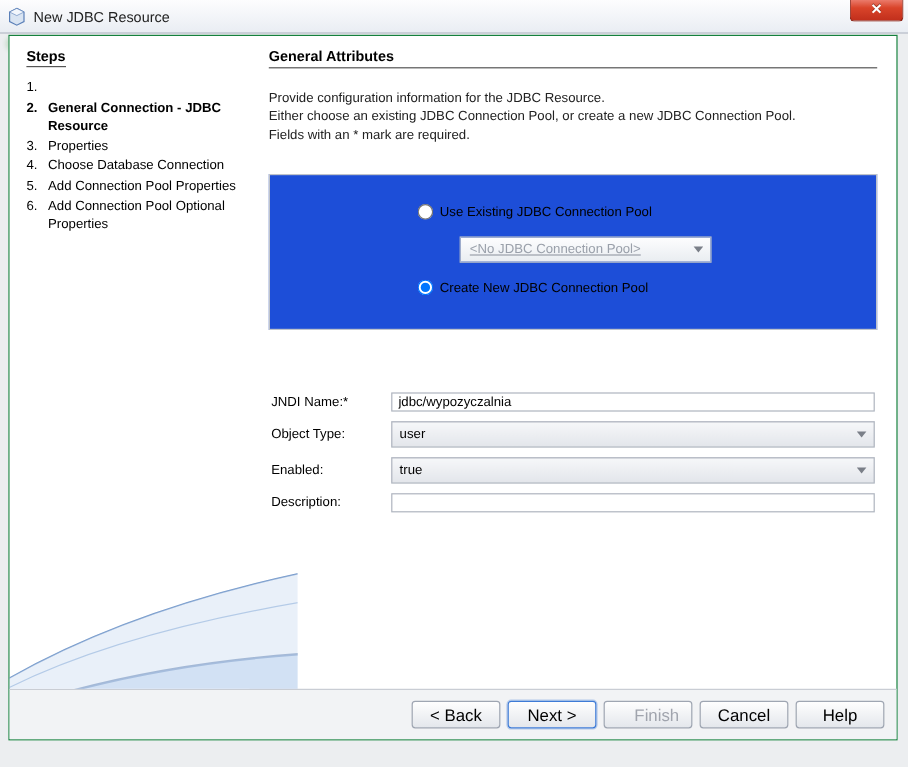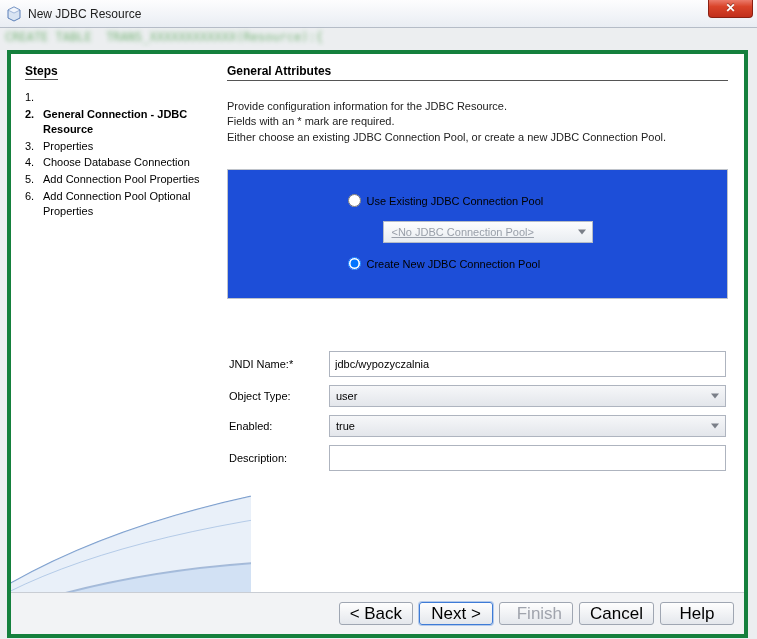--- a/index.html
+++ b/index.html
@@ -57,26 +57,26 @@
     position: absolute;
     top: 30px; left: 5px;
     font-size: 12px;
     color: #2a8f2a;
     filter: blur(2px);
     opacity: 0.6;
     font-family: monospace;
   }
   .dialog {
     position: absolute;
-    top: 50px;
+    top: 29px;
     left: 7px;
     width: 741px;
     height: 588px;
     background: #fff;
-    border: 4px solid #15803d;
+    border: 1px solid #15803d;
     display: flex;
     flex-direction: column;
   }
   .content {
     flex: 1;
     display: flex;
     overflow: hidden;
   }
   .sidebar {
     width: 200px;
@@ -179,21 +179,21 @@
     width: 0; height: 0;
     border-left: 4px solid transparent;
     border-right: 4px solid transparent;
     border-top: 5px solid #7a7f88;
   }
   .form-table { width: 100%; border-collapse: collapse; }
   .form-table td { padding: 4px 2px; vertical-align: middle; }
   .form-label { width: 100px; white-space: nowrap; }
   .txt-input {
     width: 100%;
-    height: 26px;
+    height: 16px;
     border: 1px solid #aeb4bf;
     padding: 2px 5px;
     font-family: inherit;
     font-size: 11px;
     background: #fff;
   }
   .select-like {
     width: 100%;
     height: 22px;
     border: 1px solid #aeb4bf;
@@ -215,21 +215,21 @@
     padding: 0 10px;
     gap: 6px;
   }
   .btn {
     min-width: 74px;
     height: 23px;
     border: 1px solid #9fa6b2;
     border-radius: 3px;
     background: linear-gradient(to bottom, #fefefe, #e4e7ec);
     font-family: inherit;
-    font-size: 17px;
+    font-size: 14px;
     cursor: pointer;
     padding: 0 10px;
   }
   .btn.primary {
     border-color: #3e7bd6;
     box-shadow: 0 0 0 1px rgba(62,123,214,0.35);
   }
   .btn:disabled {
     color: #a0a4ad;
     cursor: default;
@@ -292,22 +292,22 @@
         <path d="M -40 200 Q 80 110 280 70 L 280 210 L -40 210 Z" fill="#c8daf0" opacity="0.4"></path>
         <path d="M -40 210 Q 100 150 280 140 L 280 210 L -40 210 Z" fill="#a9c6ea" opacity="0.35"></path>
       </svg>
     </div>
 
     <div class="main">
       <div class="main-heading">General Attributes</div>
 
       <div class="intro">
         <div>Provide configuration information for the JDBC Resource.</div>
+        <div>Either choose an existing JDBC Connection Pool, or create a new JDBC Connection Pool.</div>
         <div>Fields with an * mark are required.</div>
-        <div>Either choose an existing JDBC Connection Pool, or create a new JDBC Connection Pool.</div>
       </div>
 
       <div class="panel">
         <div class="radio-group">
           <div class="radio-row">
             <input type="radio" name="poolmode" style="">
             <label>Use Existing JDBC Connection Pool</label>
           </div>
           <div class="pool-select disabled">
             <span>&lt;No JDBC Connection Pool&gt;</span>

